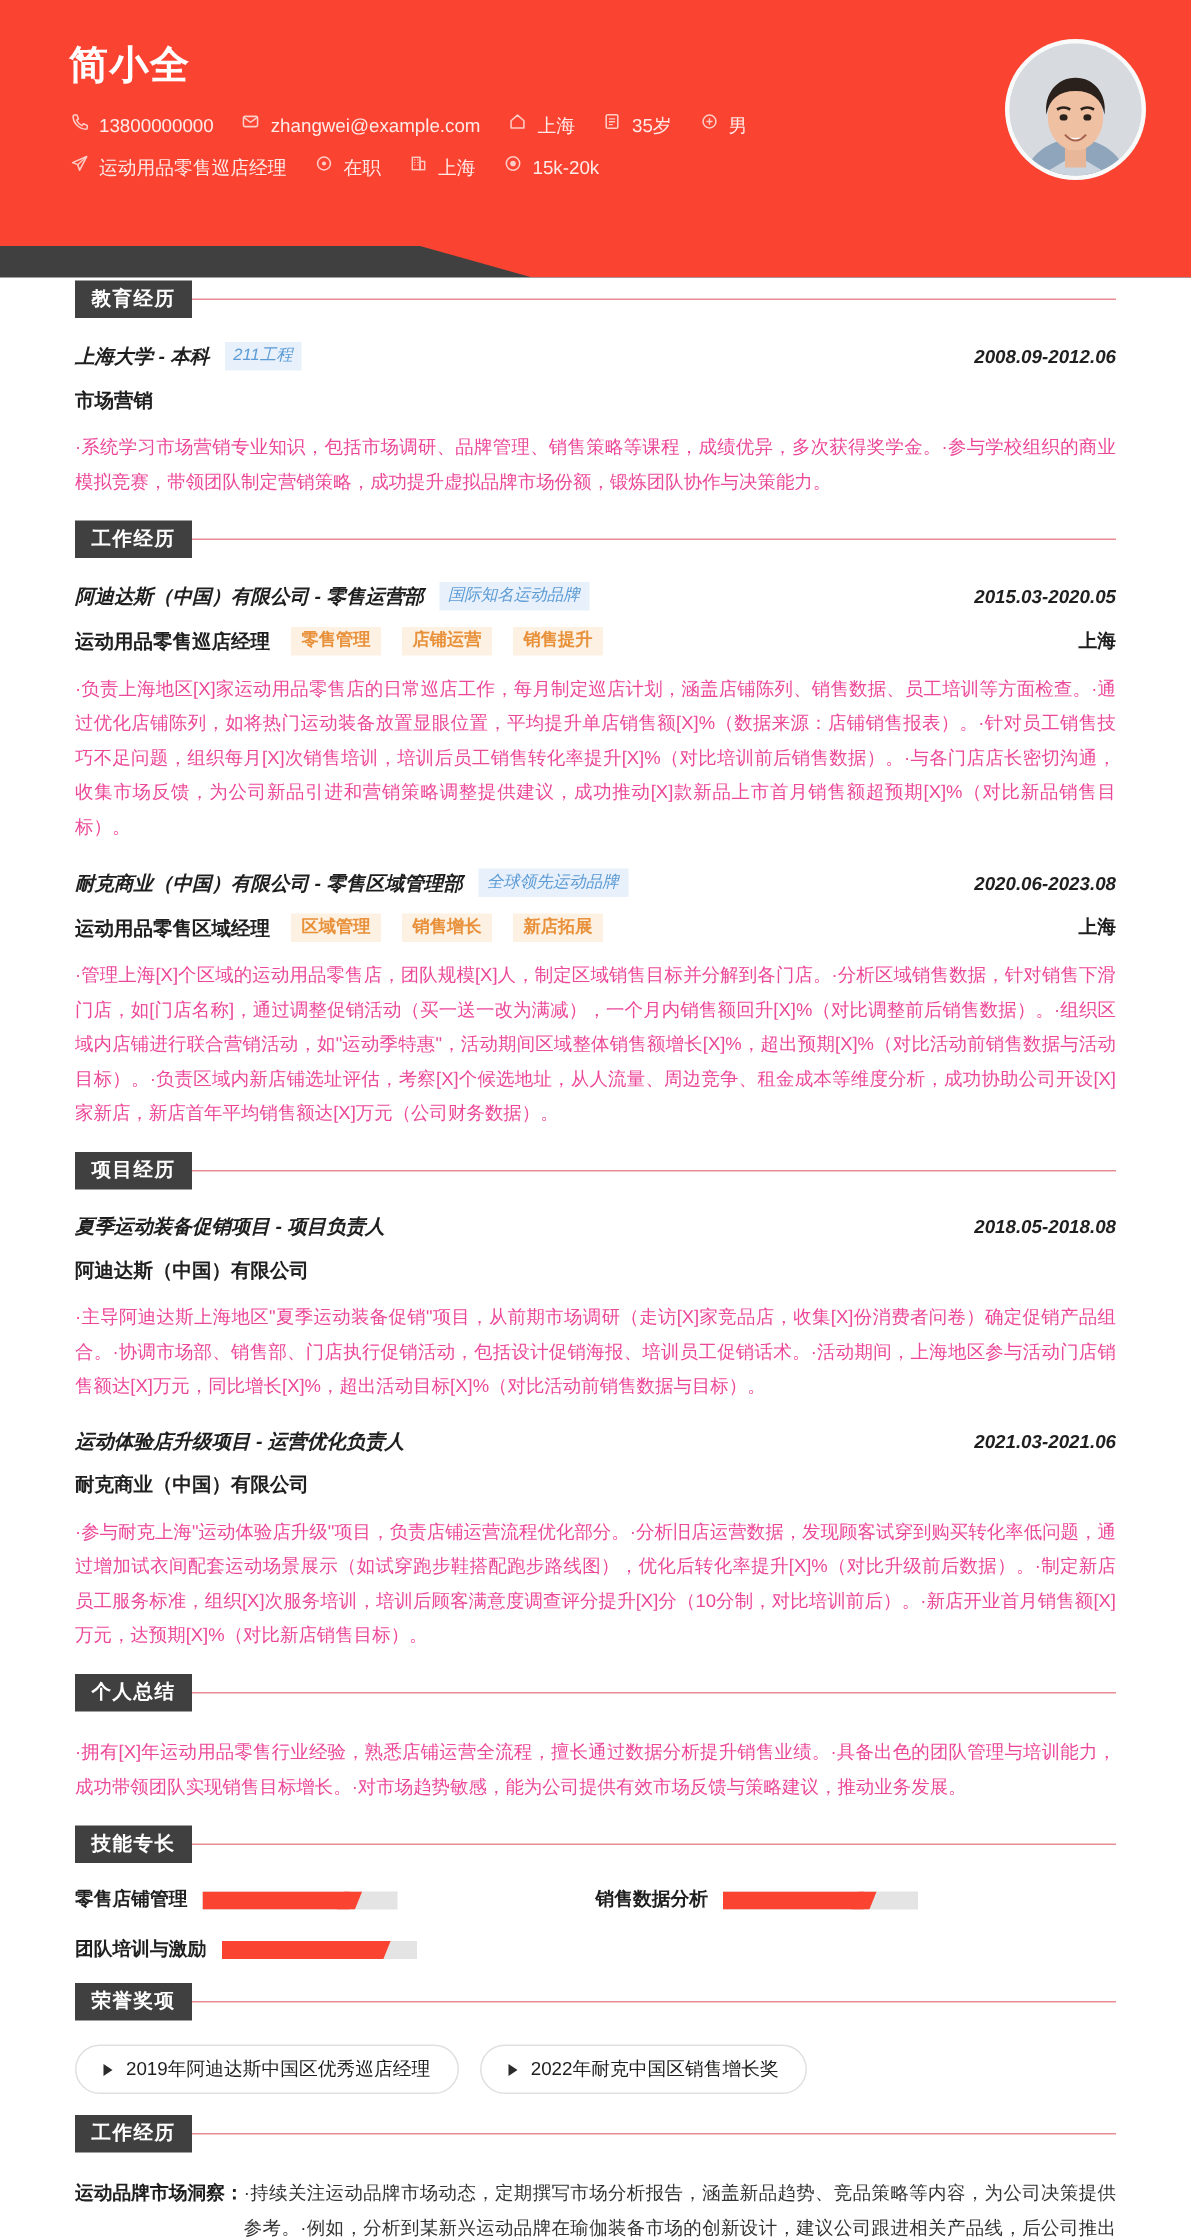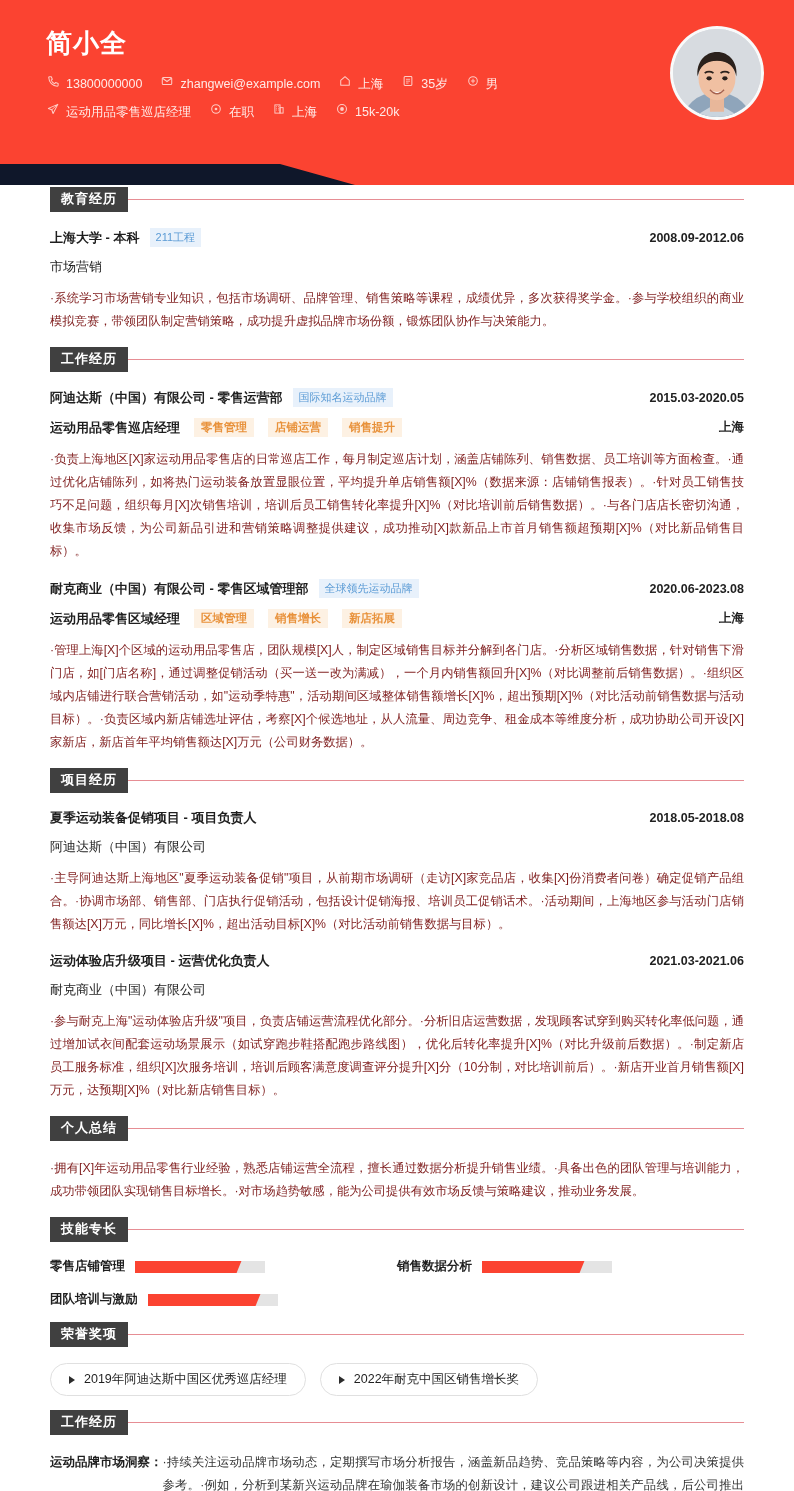--- a/index.html
+++ b/index.html
@@ -14,21 +14,21 @@
     width: 794px;
     min-height: 1491px;
     background: #fff;
     overflow: hidden;
   }
 
   
   .header {
     position: relative;
     height: 185px;
-    background: #0f172a;
+    background: #404040;
   }
   .header-bg {
     position: absolute;
     inset: 0;
     background: #fb4331;
     clip-path: polygon(0 0, 100% 0, 100% 100%, 355px 100%, 280px 164px, 0 164px);
   }
   .header-inner {
     position: absolute;
     left: 46px;
@@ -114,20 +114,21 @@
   }
 
   .entry { margin-bottom: 16px; }
   .entry:last-child { margin-bottom: 4px; }
 
   .row-top {
     display: flex;
     align-items: baseline;
     justify-content: space-between;
     margin-bottom: 11px;
+    font-style: italic;
   }
   .row-left { display: flex; align-items: center; flex-wrap: wrap; }
   .org {
     font-size: 13px;
     font-weight: bold;
     color: #1f1f1f;
     line-height: 18px;
   }
   .date {
     font-size: 12.5px;
@@ -171,29 +172,29 @@
   }
   .loc {
     font-size: 12.5px;
     font-weight: bold;
     color: #1f1f1f;
     white-space: nowrap;
     padding-left: 12px;
   }
   .major {
     font-size: 13px;
-    font-weight: normal;
+    font-weight: bold;
     color: #1f1f1f;
     line-height: 18px;
     margin-bottom: 11px;
   }
   .desc {
     font-size: 12.3px;
     line-height: 23px;
-    color: #7f1d1d;
+    color: #ec4899;
     text-align: justify;
     text-justify: inter-ideograph;
   }
 
   
   .skills-grid {
     display: flex;
     flex-wrap: wrap;
     row-gap: 16px;
   }

